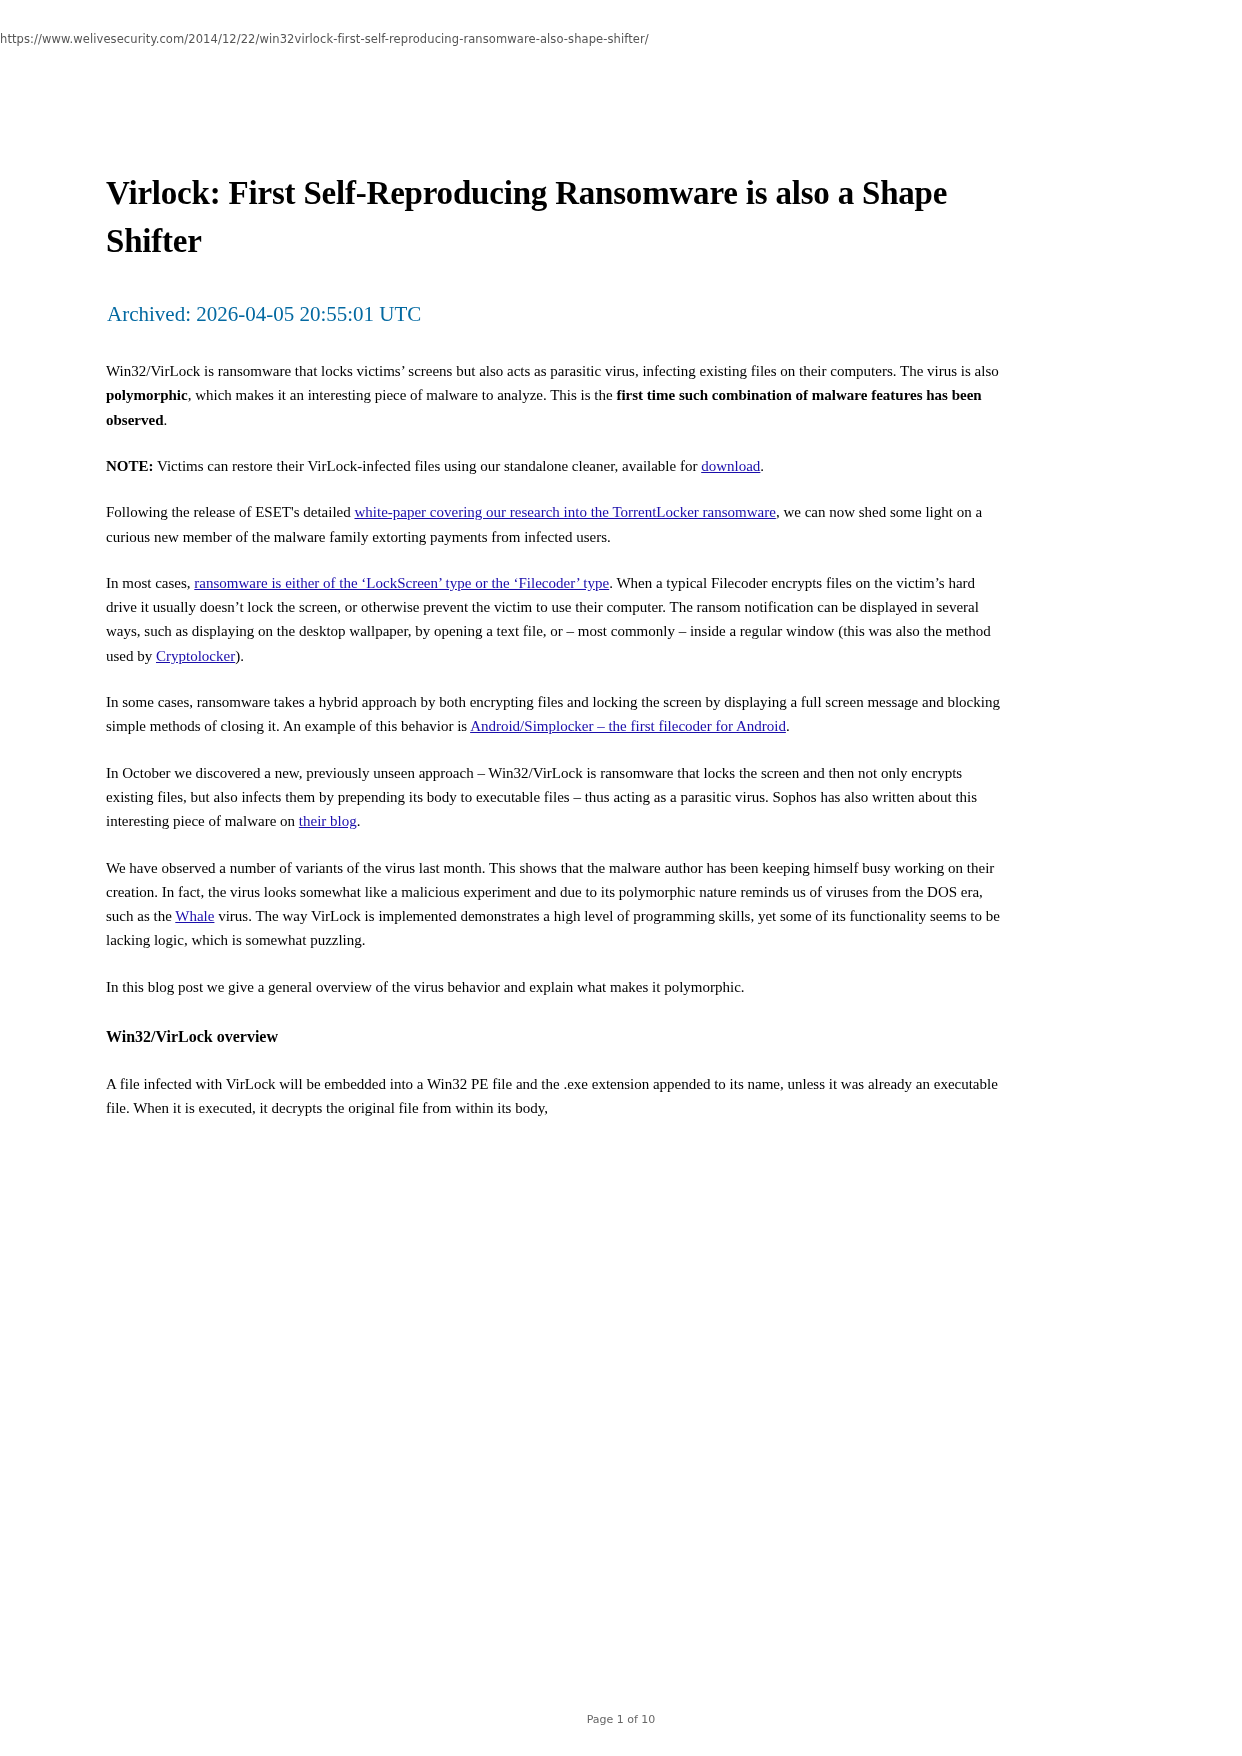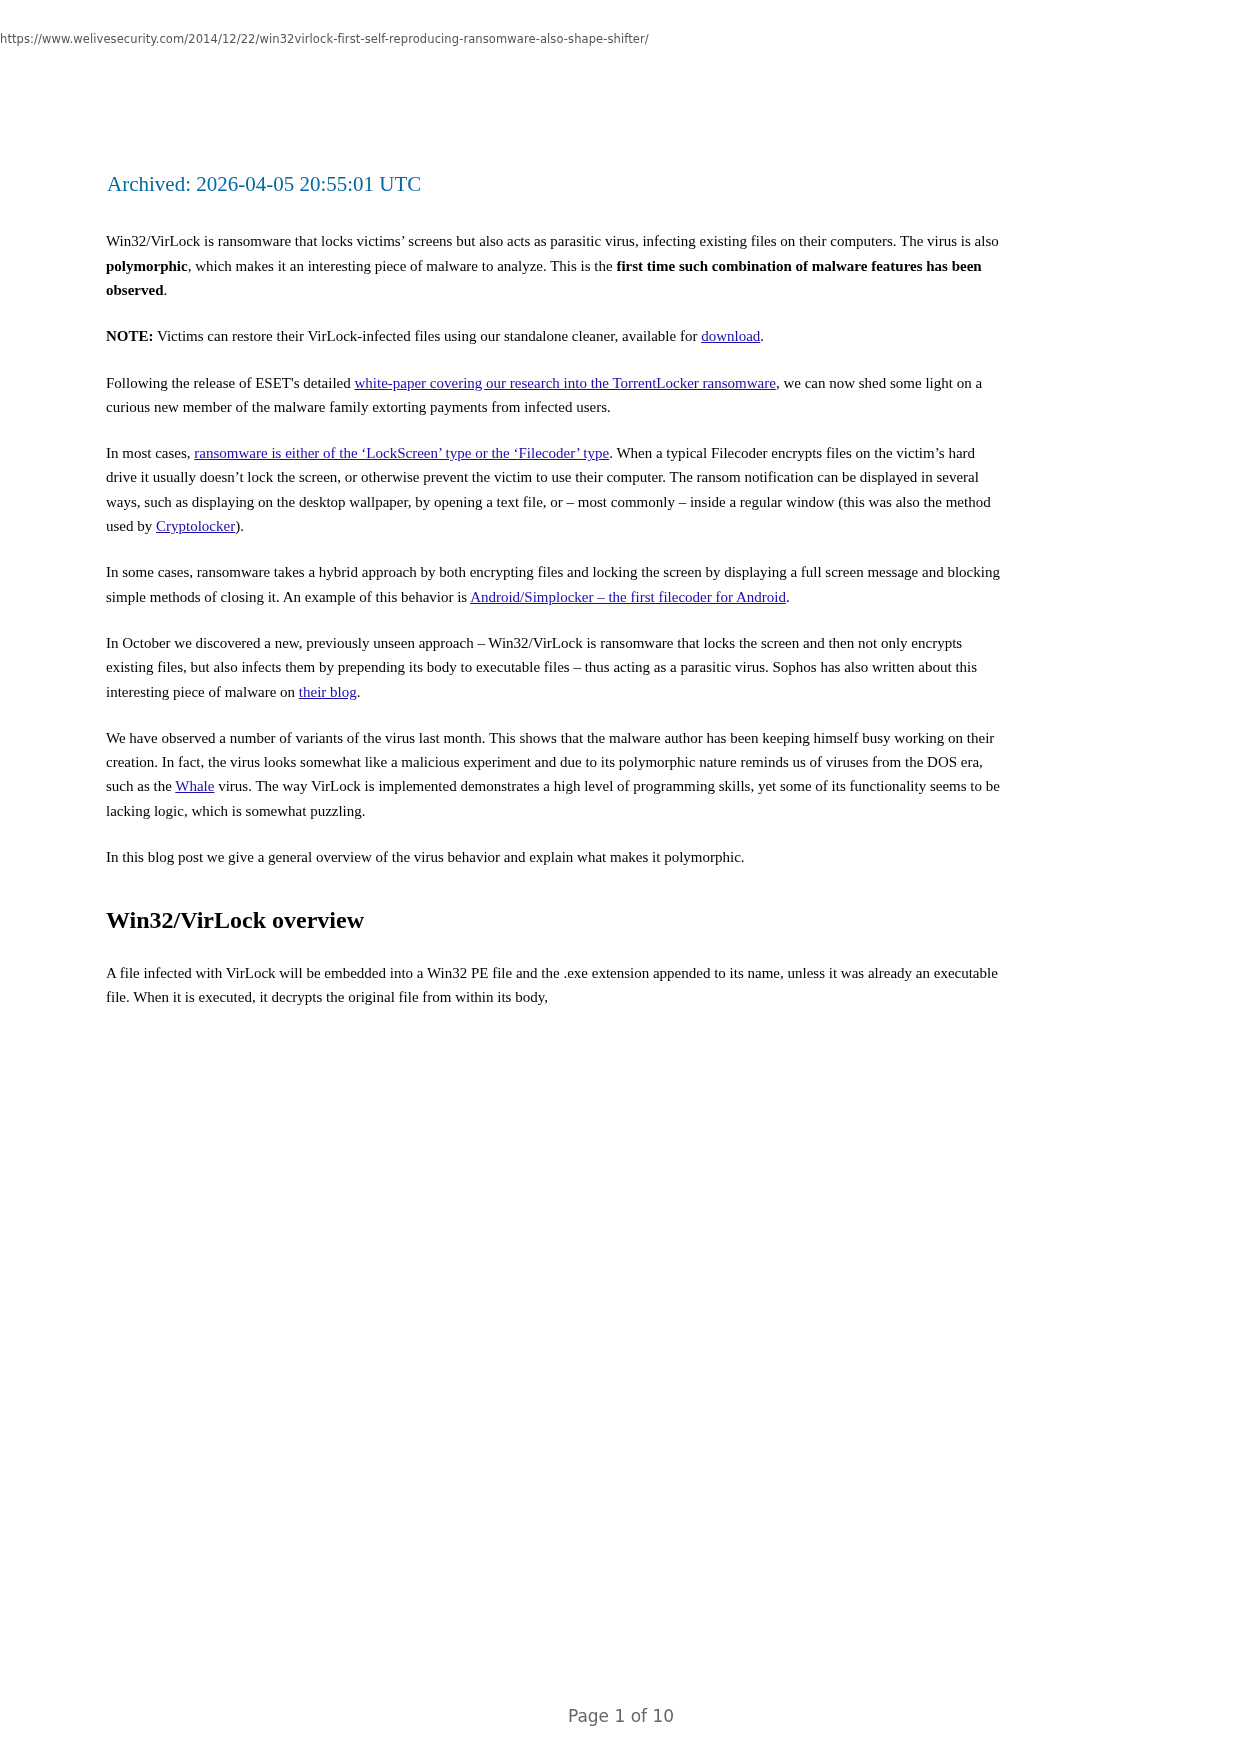--- a/index.html
+++ b/index.html
@@ -59,50 +59,51 @@
     line-height: 1.4;
   }
   p.body-par {
     font-size: 15px;
     line-height: 1.62;
     margin: 0 0 22px 0;
     text-align: left;
     color: #000000;
   }
   h2.section-head {
-    font-size: 24px;
+    font-size: 16px;
     font-weight: bold;
-    margin: 36px 0 24px 0;
+    margin: 28px 0 24px 0;
     line-height: 1.3;
   }
   a.doclink {
     color: #1a0dab;
     text-decoration: underline;
   }
   b, strong { font-weight: bold; }
   .page-footer {
     position: absolute;
     bottom: 30px;
     left: 0;
     width: 1242px;
     text-align: center;
     font-family: "DejaVu Sans", sans-serif;
-    font-size: 17px;
+    font-size: 11px;
     color: #666666;
   }
 </style>
 </head>
 <body>
 
 <div class="page">
 
   <div class="archive-url">https://www.welivesecurity.com/2014/12/22/win32virlock-first-self-reproducing-ransomware-also-shape-shifter/</div>
 
   <div class="content">
 
+    <h1 class="doc-title">Virlock: First Self-Reproducing Ransomware is also a Shape Shifter</h1>
 
 
     <div class="archived-line">Archived: 2026-04-05 20:55:01 UTC</div>
 
     <p class="body-par"><span>Win32/VirLock is ransomware that locks victims’ screens but also acts as parasitic virus, infecting existing files on their computers. The virus is also </span><b>polymorphic</b><span>, which makes it an interesting piece of malware to analyze. This is the </span><b>first time such combination of malware features has been observed</b><span>.</span></p>
 
     <p class="body-par"><b>NOTE:</b><span> Victims can restore their VirLock-infected files using our standalone cleaner, available for </span><a class="doclink" href="#">download</a><span>.</span></p>
 
     <p class="body-par"><span>Following the release of ESET's detailed </span><a class="doclink" href="#">white-paper covering our research into the TorrentLocker ransomware</a><span>, we can now shed some light on a curious new member of the malware family extorting payments from infected users.</span></p>
 

